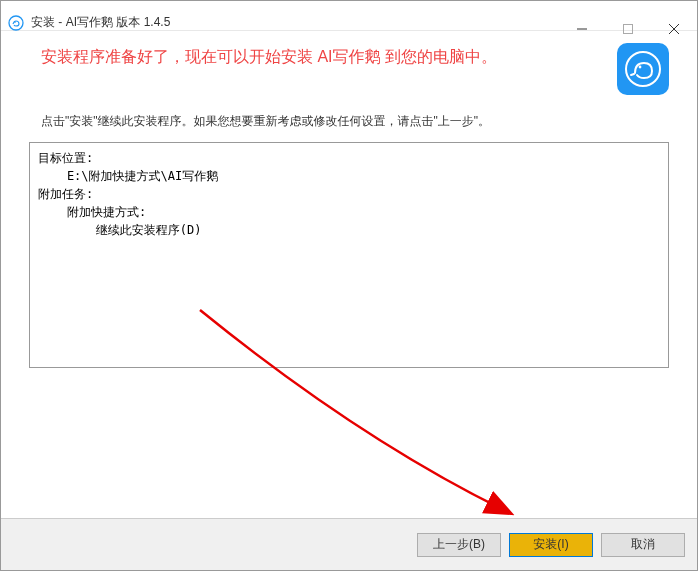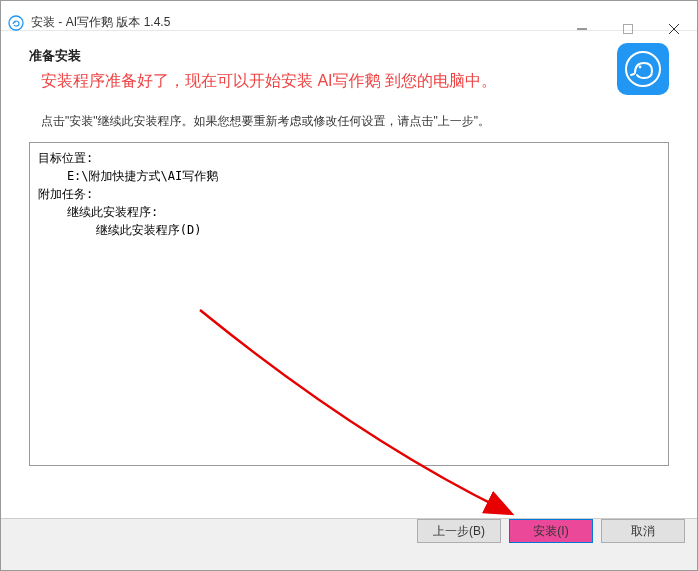--- a/index.html
+++ b/index.html
@@ -92,53 +92,53 @@
     }
     .instruction {
       font-size: 12px;
       color: #333;
       margin-bottom: 12px;
       padding-left: 12px;
     }
     .summary-box {
       border: 1px solid #999;
       background: #ffffff;
-      height: 324px;
+      height: 226px;
       padding: 6px 8px;
       font-size: 12px;
       line-height: 1.5;
       color: #000;
       overflow-y: scroll;
       font-family: "SimSun", monospace;
       position: relative;
     }
     .summary-line { white-space: pre; }
     .footer {
       height: 52px;
       background: #f0f0f0;
       border-top: 1px solid #ccc;
       display: flex;
-      align-items: flex-start;
+      align-items: center;
       justify-content: flex-end;
       padding: 0 12px;
       gap: 8px;
     }
     .btn {
       min-width: 84px;
       height: 24px;
       border: 1px solid #adadad;
       background: #e1e1e1;
       font-size: 12px;
       color: #333;
       cursor: pointer;
       padding: 0 10px;
     }
     .btn.default {
       border: 1px solid #0078d7;
-      background: #ec4899;
+      background: #eab308;
     }
     .arrow-overlay {
       position: absolute;
       pointer-events: none;
       left: 0;
       top: 0;
       width: 100%;
       height: 100%;
     }
     ::-webkit-scrollbar { width: 16px; }
@@ -179,41 +179,40 @@
             <line x1="0" y1="0" x2="10" y2="10" stroke="#333" stroke-width="1"></line>
             <line x1="10" y1="0" x2="0" y2="10" stroke="#333" stroke-width="1"></line>
           </svg>
       </div>
     </div>
   </div>
 
   <div class="content">
     <div class="header-row">
       <div class="header-text">
-        <div class="heading">准备安装</div>
         <div class="subheading">安装程序准备好了，现在可以开始安装 AI写作鹅 到您的电脑中。</div>
       </div>
       <div class="app-icon-box">
         <svg width="40" height="40" viewBox="0 0 40 40">
           <circle cx="20" cy="20" r="17" fill="none" stroke="#fff" stroke-width="2"></circle>
           <path d="M12 24 Q12 14 21 14 Q29 14 29 22 Q29 29 21 29 Q16 29 14 26" fill="none" stroke="#fff" stroke-width="2" stroke-linecap="round"></path>
           <circle cx="17" cy="18" r="1.4" fill="#fff"></circle>
           <path d="M11 25 L8 26" stroke="#fff" stroke-width="2" stroke-linecap="round"></path>
         </svg>
       </div>
     </div>
 
     <div class="instruction">点击"安装"继续此安装程序。如果您想要重新考虑或修改任何设置，请点击"上一步"。</div>
 
     <div class="summary-box">
       <div class="summary-line">目标位置:</div>
       <div class="summary-line">    E:\附加快捷方式\AI写作鹅</div>
       <div class="summary-line"></div>
       <div class="summary-line">附加任务:</div>
-      <div class="summary-line">    继续此安装程序:</div>
+      <div class="summary-line">    附加快捷方式:</div>
       <div class="summary-line">        继续此安装程序(D)</div>
     </div>
   </div>
 
   <div class="footer">
     <button class="btn">上一步(B)</button>
     <button class="btn default">安装(I)</button>
     <button class="btn">取消</button>
   </div>
 

